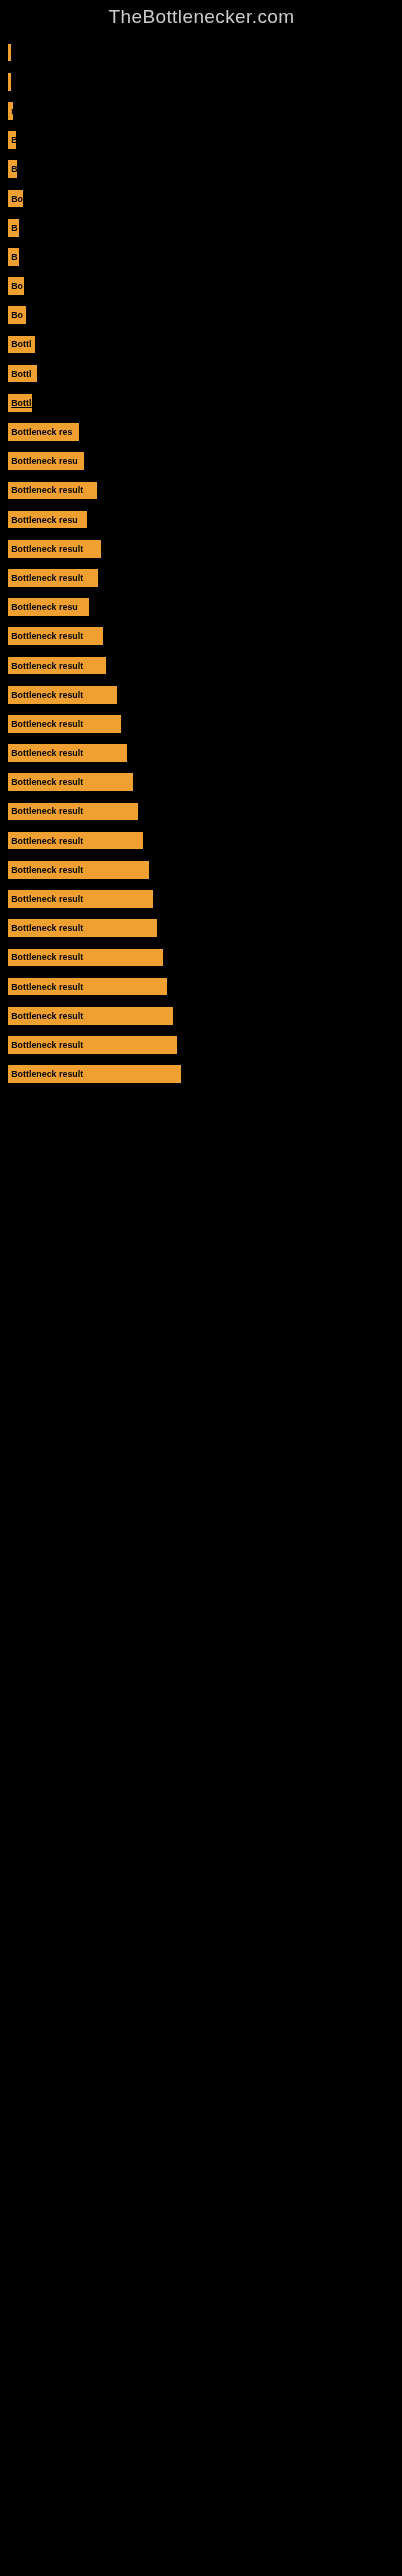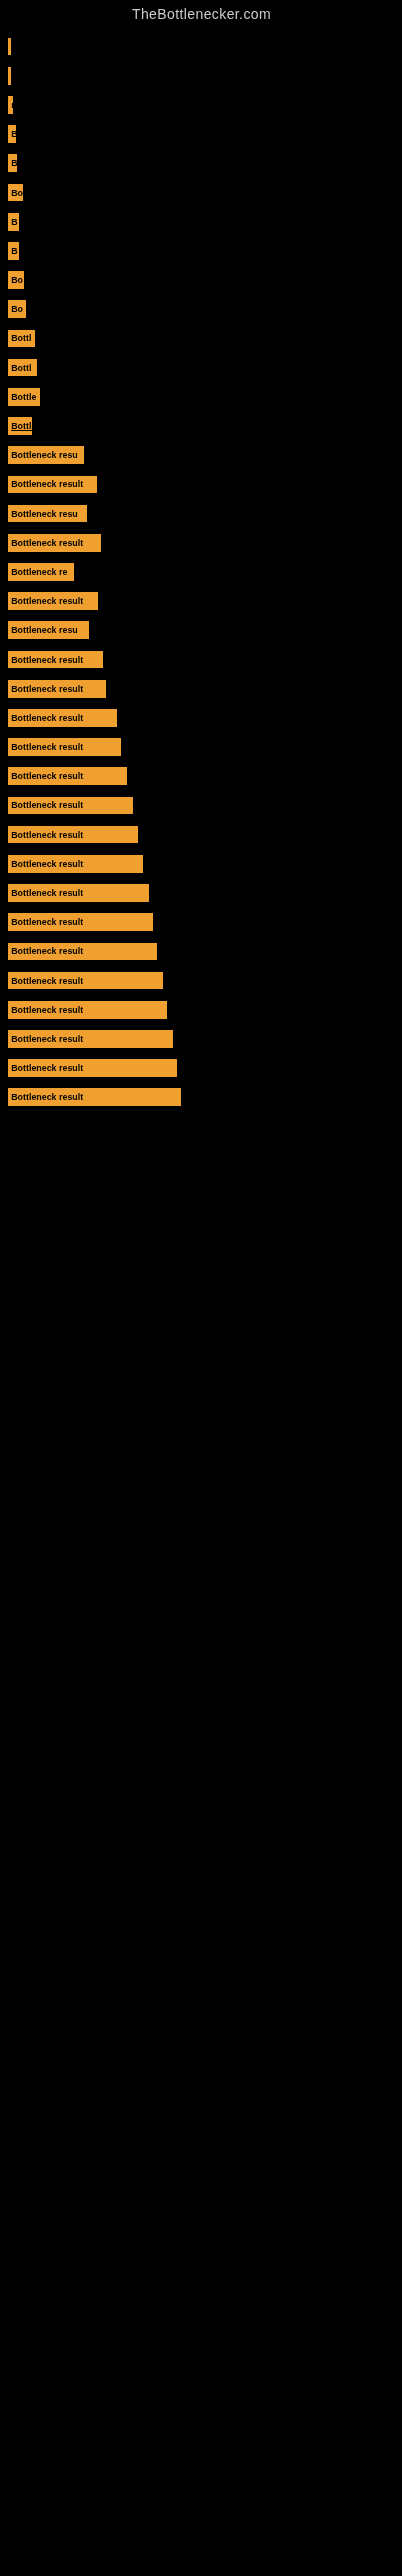--- a/index.html
+++ b/index.html
@@ -9,21 +9,21 @@
     }
     body {
       background-color: #000;
       width: 403px;
       min-height: 2576px;
       font-family: Arial, sans-serif;
       position: relative;
     }
     .site-title {
       color: #ccc;
-      font-size: 14px;
+      font-size: 19px;
       text-align: center;
       padding: 6.4px 0 3.2px 0;
       letter-spacing: 0.4px;
     }
     .bars-container {
       padding: 8px 0 8px 8px;
       display: flex;
       flex-direction: column;
       gap: 0;
     }
@@ -106,55 +106,50 @@
       <div class="bar" style="width: 27px;">
         <span class="bar-label">Bottl</span>
       </div>
     </div>
     <div class="bar-row">
       <div class="bar" style="width: 29px;">
         <span class="bar-label">Bottl</span>
       </div>
     </div>
     <div class="bar-row">
-      <div class="bar" style="width: 32px;">
-        <span class="bar-label">Bottle</span>
-      </div>
-    </div>
-    <div class="bar-row">
       <div class="bar" style="width: 24px; text-decoration: underline;">
         <span class="bar-label">Bottlenec</span>
       </div>
     </div>
     <div class="bar-row">
+      <div class="bar" style="width: 71px;">
+        <span class="bar-label">Bottleneck res</span>
+      </div>
+    </div>
+    <div class="bar-row">
       <div class="bar" style="width: 76px;">
         <span class="bar-label">Bottleneck resu</span>
       </div>
     </div>
     <div class="bar-row">
       <div class="bar" style="width: 89px;">
         <span class="bar-label">Bottleneck result</span>
       </div>
     </div>
     <div class="bar-row">
       <div class="bar" style="width: 79px;">
         <span class="bar-label">Bottleneck resu</span>
       </div>
     </div>
     <div class="bar-row">
       <div class="bar" style="width: 93px;">
         <span class="bar-label">Bottleneck result</span>
       </div>
     </div>
     <div class="bar-row">
-      <div class="bar" style="width: 66px;">
-        <span class="bar-label">Bottleneck re</span>
-      </div>
-    </div>
-    <div class="bar-row">
       <div class="bar" style="width: 90px;">
         <span class="bar-label">Bottleneck result</span>
       </div>
     </div>
     <div class="bar-row">
       <div class="bar" style="width: 81px;">
         <span class="bar-label">Bottleneck resu</span>
       </div>
     </div>
     <div class="bar-row">

